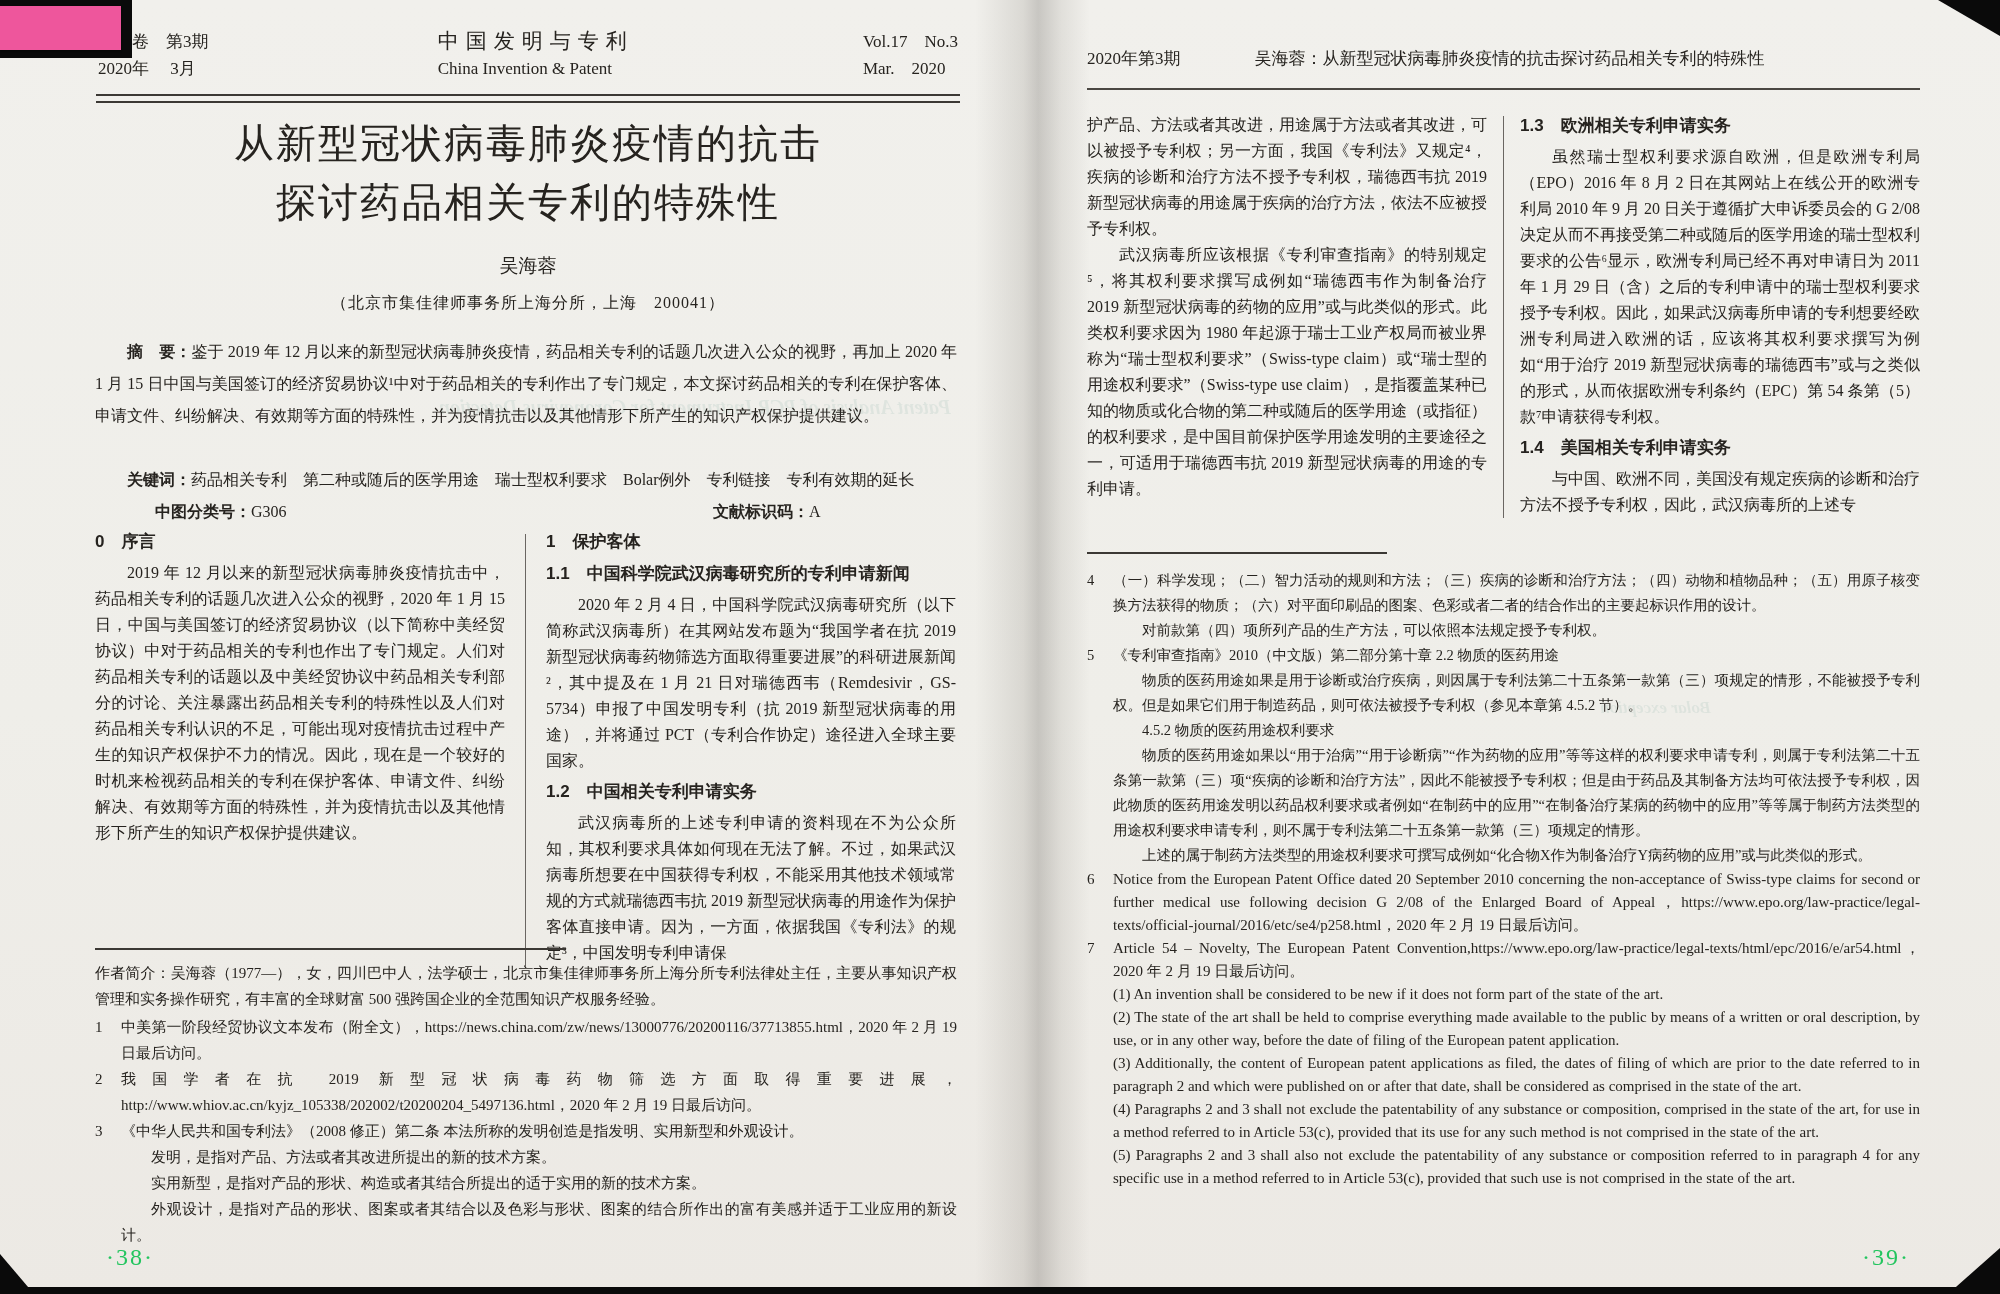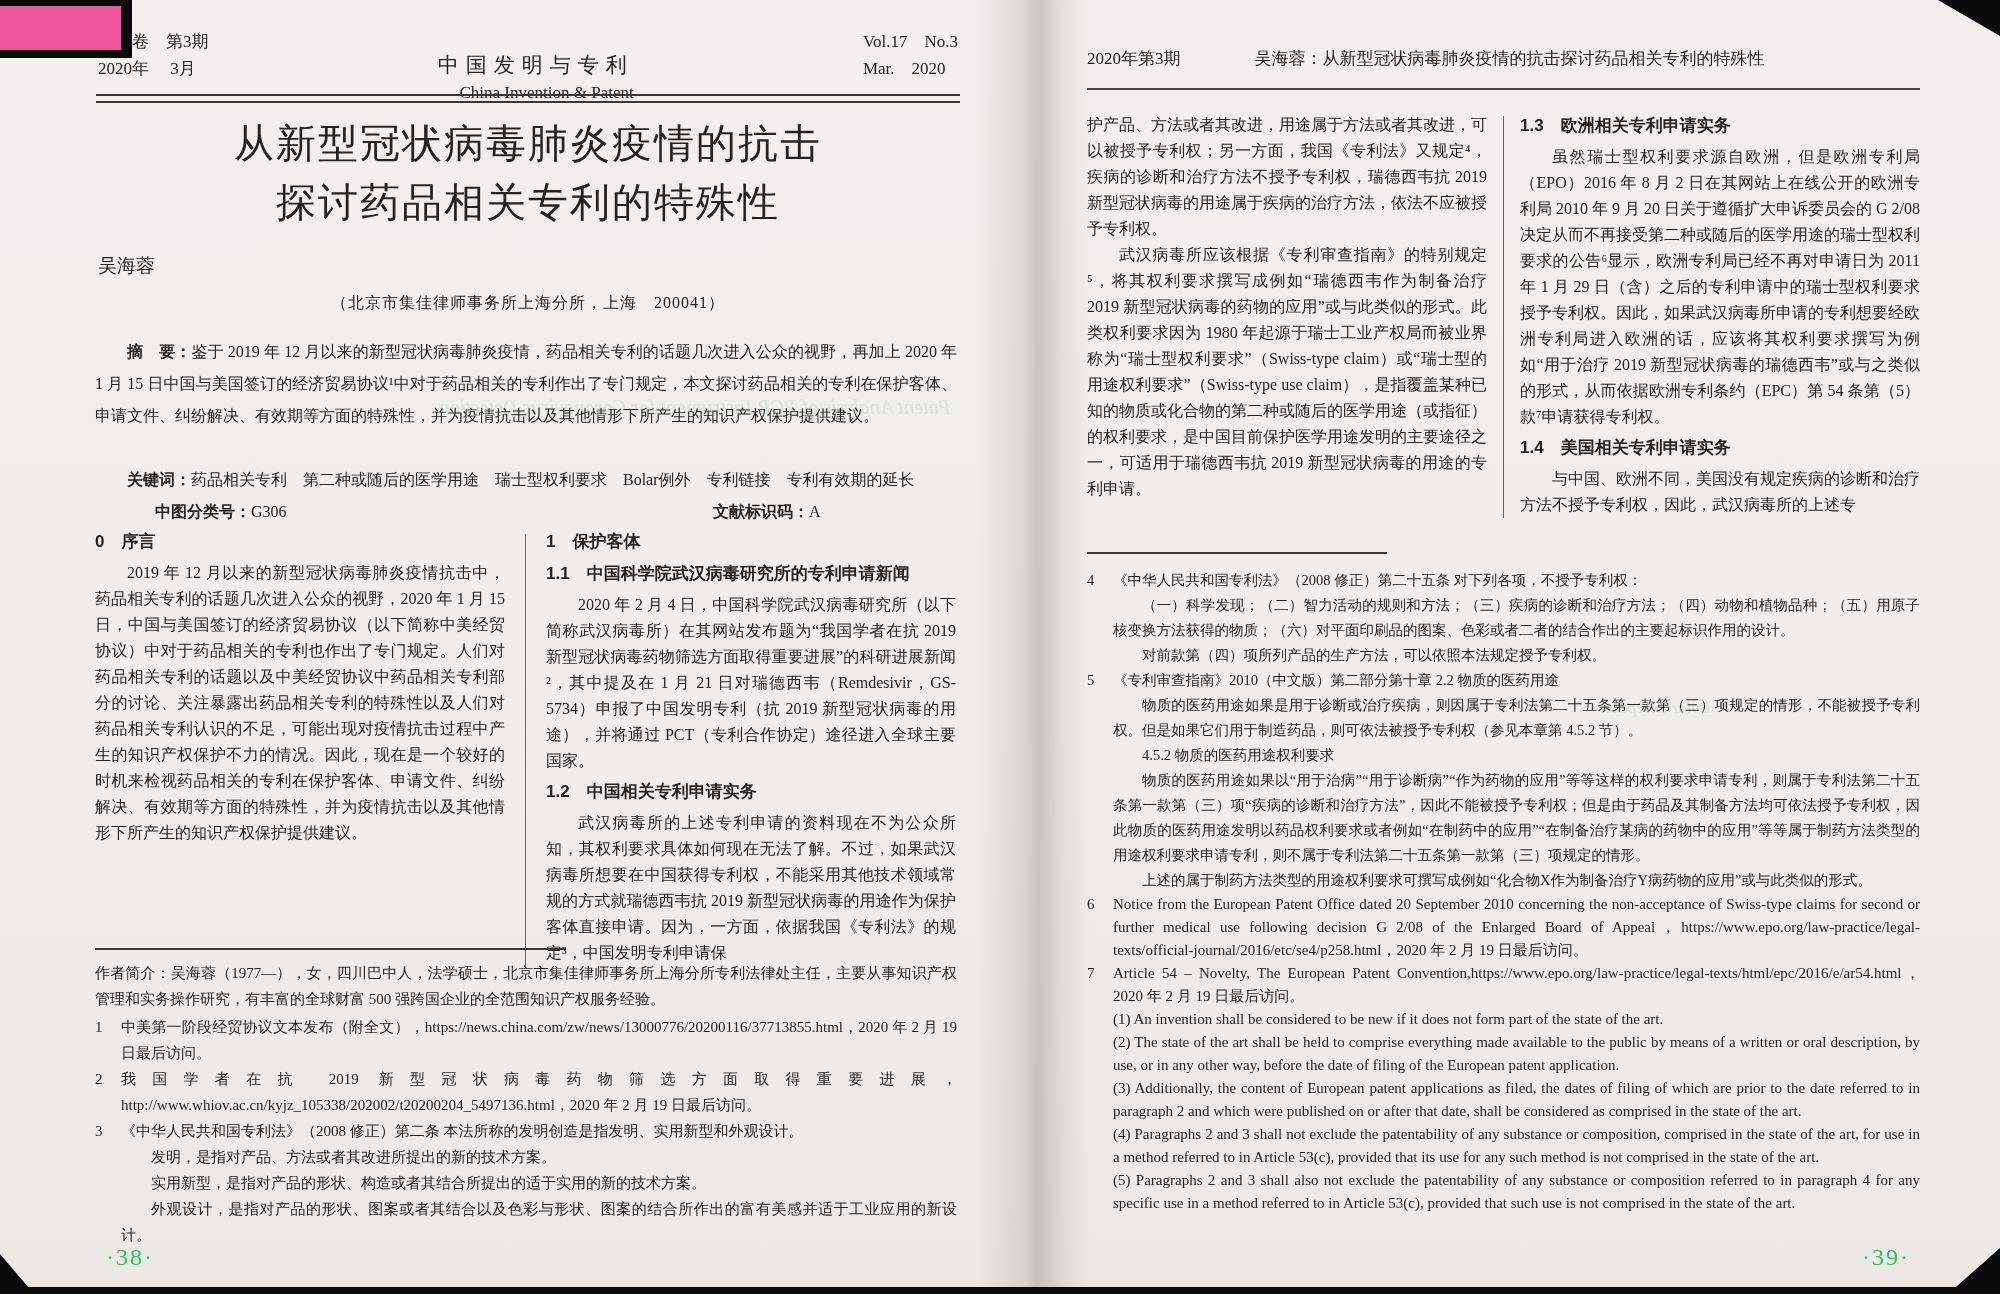--- a/index.html
+++ b/index.html
@@ -11,28 +11,28 @@
         background:#0a0a0a;font-family:"Liberation Serif","DejaVu Serif",serif;color:var(--ink);}
   .paper{position:absolute;inset:0;background:linear-gradient(180deg,#f1f0ec 0%,#efeee9 55%,#ece9e4 100%);}
   .gutter{position:absolute;top:0;bottom:0;left:975px;width:115px;
           background:linear-gradient(90deg,rgba(80,74,64,0) 0%,rgba(80,74,64,.14) 42%,rgba(55,50,44,.22) 55%,rgba(80,74,64,.10) 75%,rgba(80,74,64,0) 100%);}
   .hei{font-family:"Liberation Sans","DejaVu Sans",sans-serif;}
   .ghost{position:absolute;transform:scaleX(-1);opacity:.08;color:#1f6e61;font-weight:700;font-style:italic;pointer-events:none;}
 
   
   .lp-header{position:absolute;left:98px;top:28px;width:860px;display:flex;justify-content:space-between;font-size:17px;line-height:27px;}
   .hdr-left span,.hdr-right span{display:block;}
-  .hdr-center{text-align:right;margin-top:24px;}
+  .hdr-center{text-align:left;}
   .hdr-center .cn{font-size:21px;letter-spacing:7px;}
   .hdr-right{text-align:left;}
   .lp-rule{position:absolute;left:96px;top:94px;width:864px;height:5px;
            border-top:2px solid var(--rule);border-bottom:2px solid var(--rule);}
   .lp-title{position:absolute;left:98px;top:114px;width:860px;text-align:center;
             font-size:40px;font-weight:400;line-height:59px;letter-spacing:2px;}
-  .lp-author{position:absolute;left:98px;top:253px;width:860px;font-size:19px;}
+  .lp-author{position:absolute;left:98px;top:253px;width:860px;text-align:center;font-size:19px;}
   .lp-affil{position:absolute;left:98px;top:293px;width:860px;text-align:center;font-size:16px;letter-spacing:1px;}
   .lp-abstract{position:absolute;left:95px;top:336px;width:862px;font-size:16px;line-height:32px;text-align:justify;}
   .lp-abstract .abs-p{margin:0;text-indent:2em;}
   .abs-label{font-weight:700;}
   .lp-keywords{position:absolute;left:95px;top:466px;width:862px;font-size:16px;line-height:28px;padding-left:2em;}
   .kw-label{font-weight:700;}
   .lp-clc{position:absolute;left:95px;top:498px;width:862px;font-size:16px;line-height:28px;}
   .clc-first{margin-left:60px;margin-top:28px;}
   .clc-second{position:absolute;left:618px;top:0;}
   .clc-label{font-weight:700;}
@@ -193,21 +193,20 @@
       <p>与中国、欧洲不同，美国没有规定疾病的诊断和治疗方法不授予专利权，因此，武汉病毒所的上述专</p>
     </div>
   </div>
 
   <div class="fn-sep rp-fnsep"></div>
 
   <div class="fns rp-fns">
     <div class="fn">
       <span class="fn-marker">4</span>
       <div class="fn-body">
-          <div class="fn-line">《中华人民共和国专利法》（2008 修正）第二十五条 对下列各项，不授予专利权：</div>
           <div class="fn-line">（一）科学发现；（二）智力活动的规则和方法；（三）疾病的诊断和治疗方法；（四）动物和植物品种；（五）用原子核变换方法获得的物质；（六）对平面印刷品的图案、色彩或者二者的结合作出的主要起标识作用的设计。</div>
           <div class="fn-line">对前款第（四）项所列产品的生产方法，可以依照本法规定授予专利权。</div>
         </div>
     </div>
     <div class="fn">
       <span class="fn-marker">5</span>
       <div class="fn-body">
           <div class="fn-line">《专利审查指南》2010（中文版）第二部分第十章 2.2 物质的医药用途</div>
           <div class="fn-line">物质的医药用途如果是用于诊断或治疗疾病，则因属于专利法第二十五条第一款第（三）项规定的情形，不能被授予专利权。但是如果它们用于制造药品，则可依法被授予专利权（参见本章第 4.5.2 节）。</div>
           <div class="fn-line">4.5.2 物质的医药用途权利要求</div>

